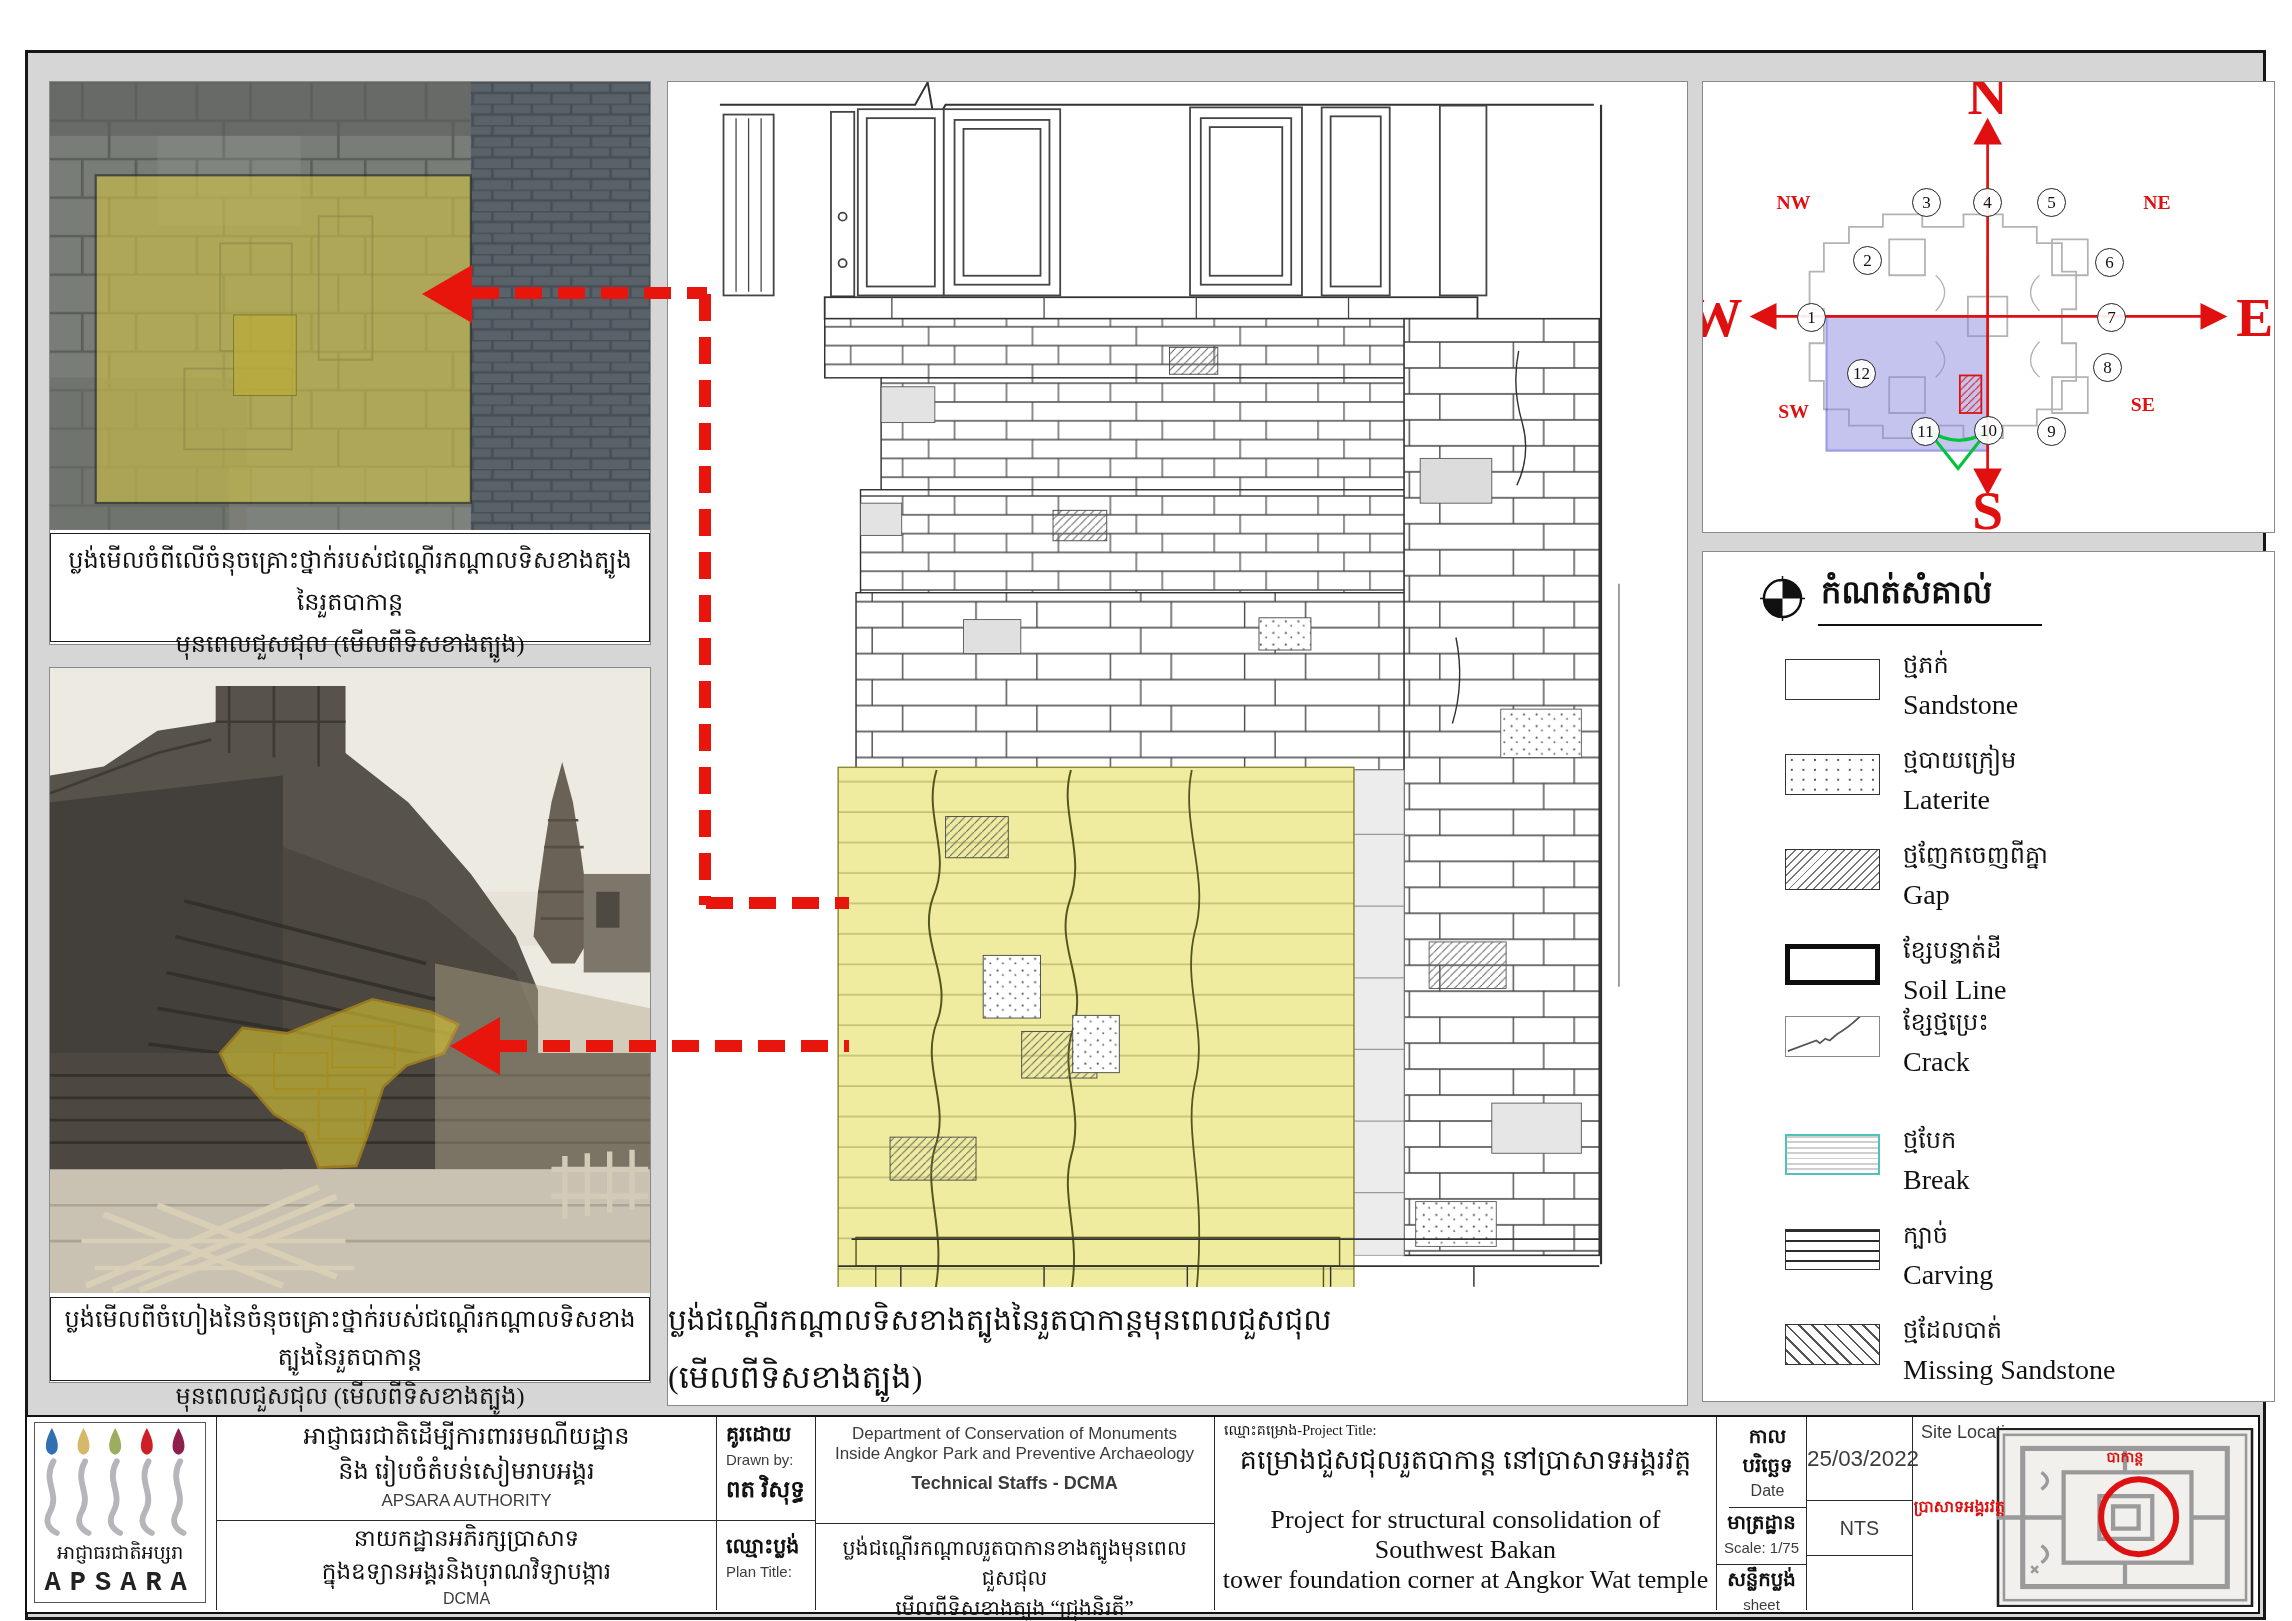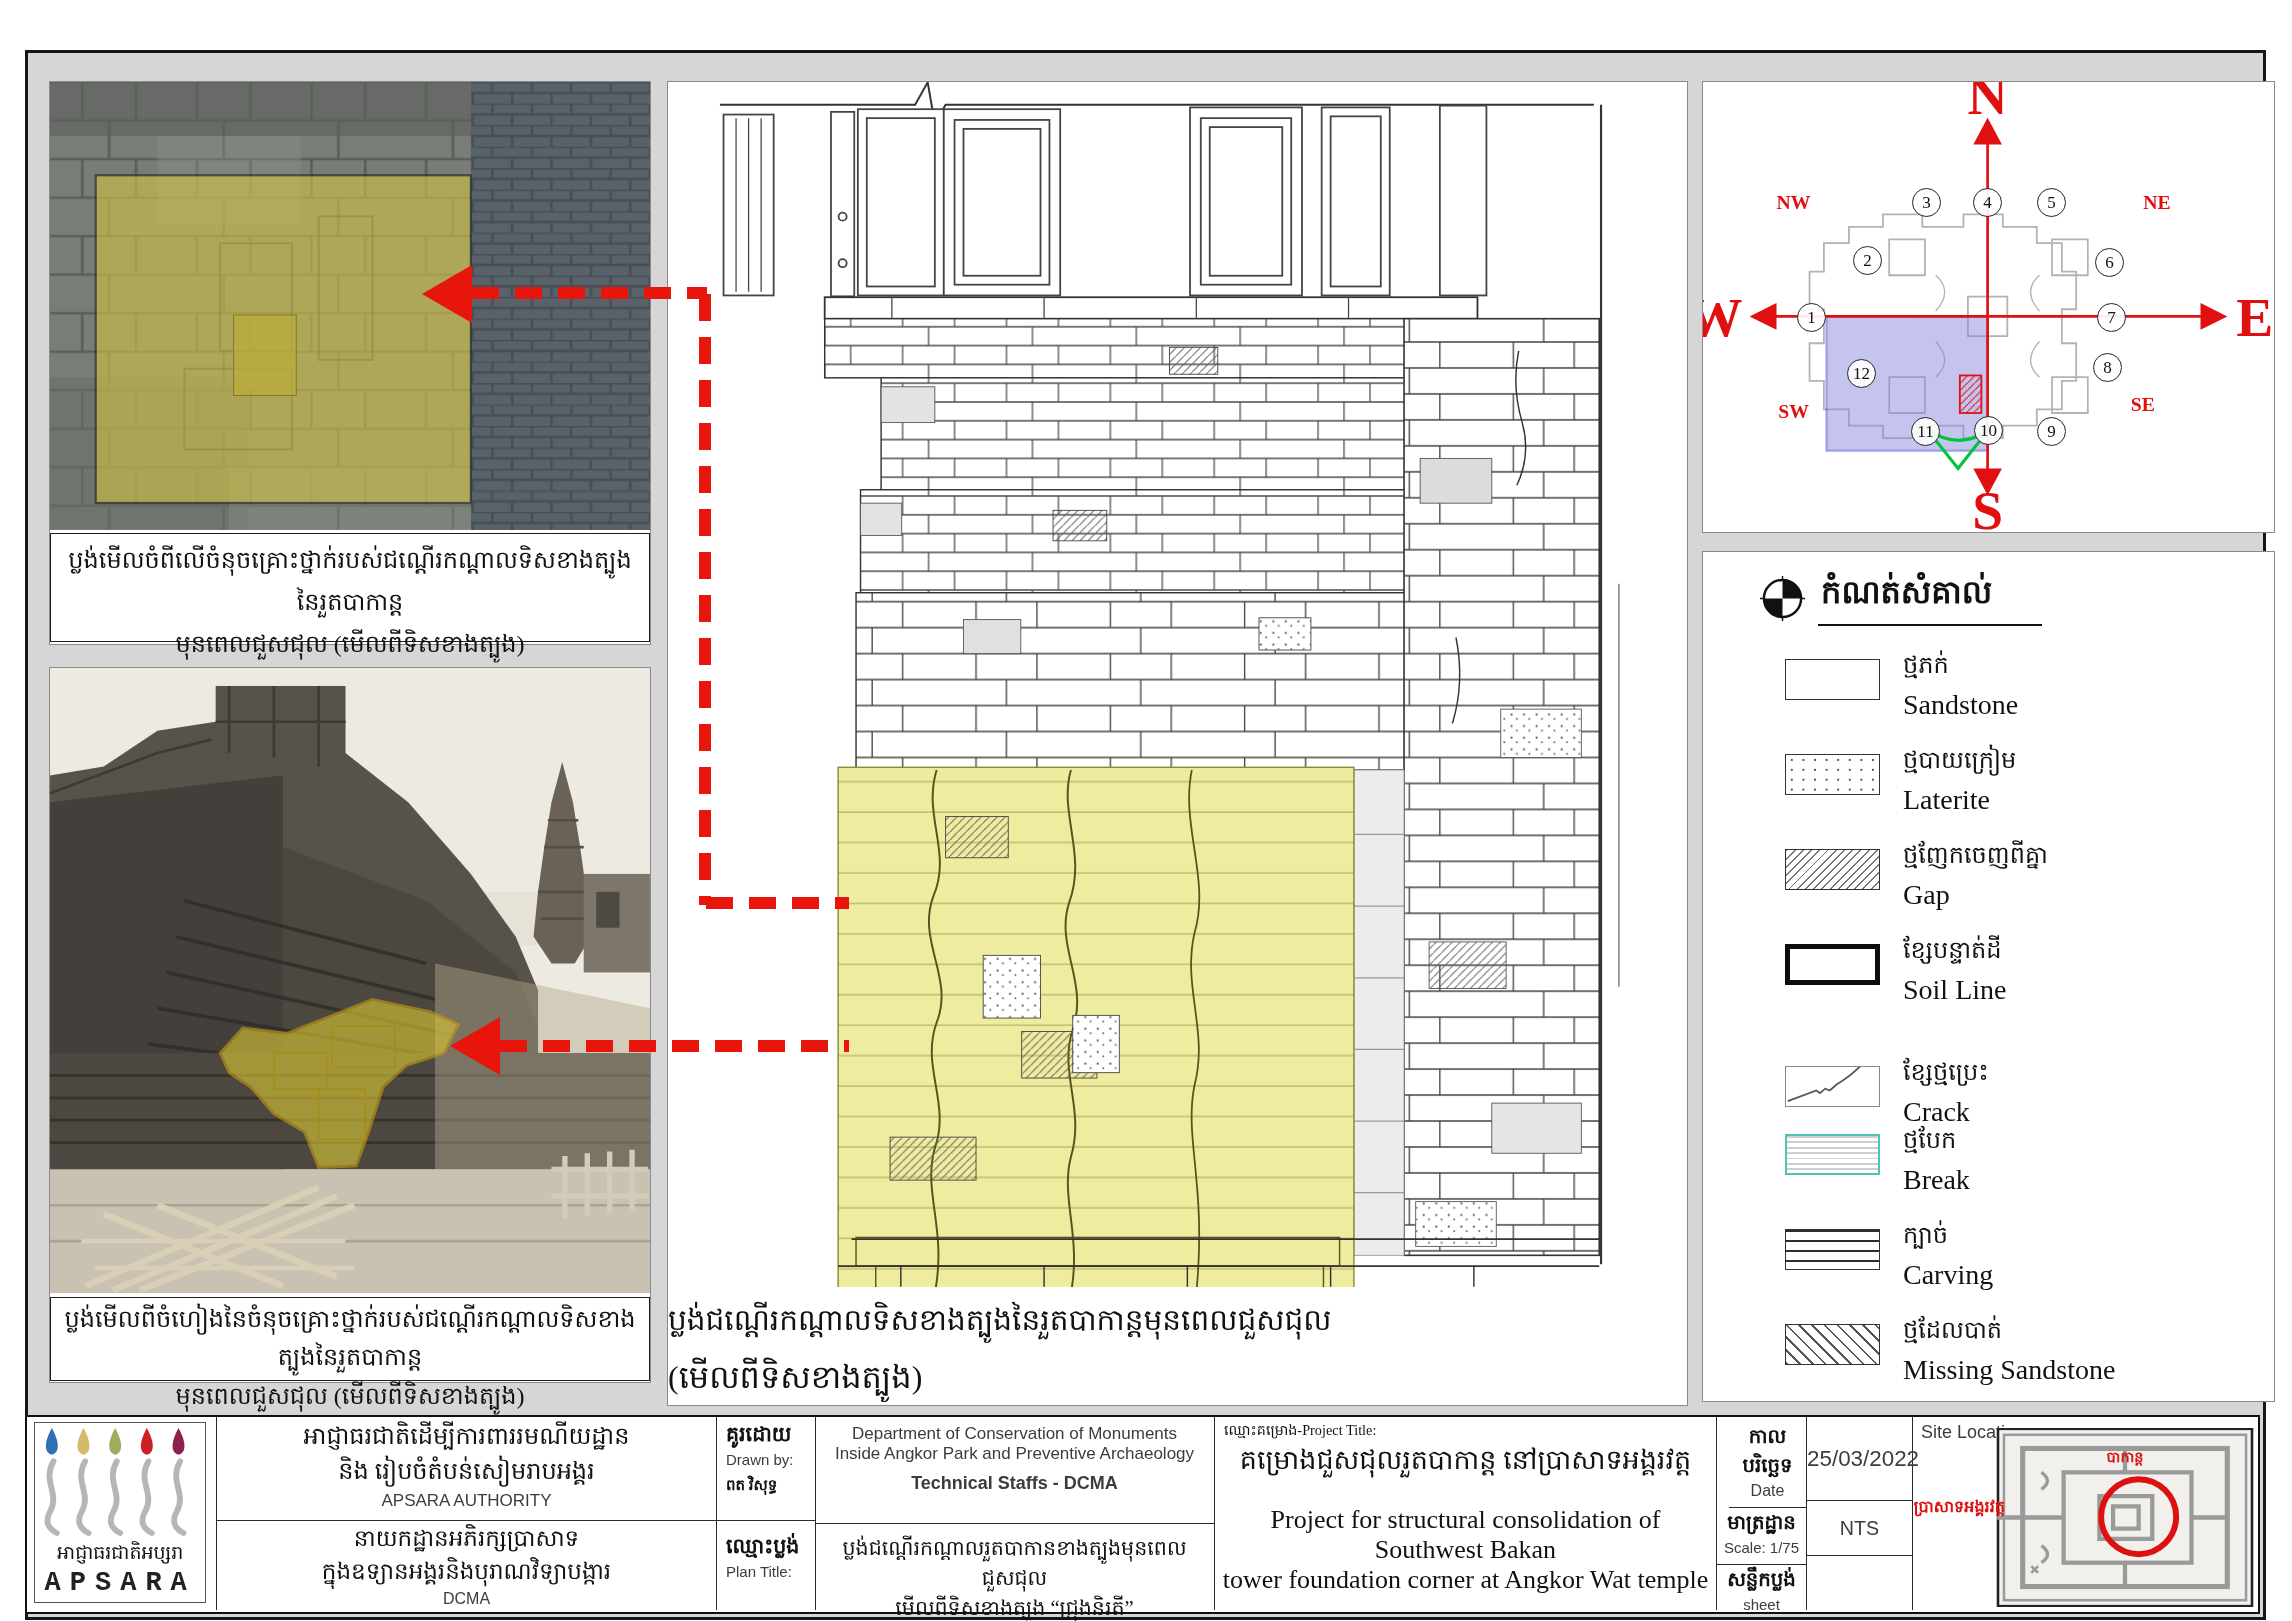--- a/index.html
+++ b/index.html
@@ -339,21 +339,21 @@
         <span class="en">Gap</span>
         </div>
     </div>
     <div class="litem" style="top:385px;">
       <div class="sw sw-soil"></div>
       <div class="llab">
           <span class="km">ខ្សែបន្ទាត់ដី</span>
         <span class="en">Soil Line</span>
         </div>
     </div>
-    <div class="litem" style="top:507px;">
+    <div class="litem" style="top:457px;">
       <div class="sw" style="border-color:#888;">
         <svg width="92" height="38" viewBox="0 0 103 42">
             <path d="M2 38 L34 26 l4 3 l6 -5 l5 2 l8 -7 q14 -8 28 -22" stroke="#555" stroke-width="2" fill="none"></path>
           </svg>
       </div>
       <div class="llab">
           <span class="km">ខ្សែថ្មប្រេះ</span>
         <span class="en">Crack</span>
         </div>
     </div>
@@ -422,21 +422,21 @@
         <div class="kmtxt" style="font-size:23px;">នាយកដ្ឋានអភិរក្សប្រាសាទ</div>
         <div class="kmtxt" style="font-size:23px;">ក្នុងឧទ្យានអង្គរនិងបុរាណវិទ្យាបង្ការ</div>
         <div class="hand" style="font-size:16px;">DCMA</div>
       </div>
     </div>
 
     <div class="cell" style="left:690px;top:0;width:99px;height:193px;">
       <div class="hrow" style="height:99px;padding:3.6px 0 0 9px;">
         <div class="kmtxt" style="font-size:20.6px;font-weight:bold;">គូរដោយ</div>
         <div class="hand" style="font-size:15px;">Drawn by:</div>
-        <div class="kmtxt" style="font-size:15px;font-weight:bold;margin-top:7.2px;">ពត វិសុទ្ធ</div>
+        <div class="kmtxt" style="font-size:23px;font-weight:bold;margin-top:7.2px;">ពត វិសុទ្ធ</div>
       </div>
       <div style="height:90px;padding:12.5px 0 0 9px;">
         <div class="kmtxt" style="font-size:20.6px;font-weight:bold;">ឈ្មោះប្លង់</div>
         <div class="hand" style="font-size:15px;">Plan Title:</div>
       </div>
     </div>
 
     <div class="cell" style="left:788px;top:0;width:400px;height:193px;">
       <div class="hrow center" style="height:99px;padding-top:7.2px;">
         <div class="hand" style="font-size:17px;">Department of Conservation of Monuments</div>

